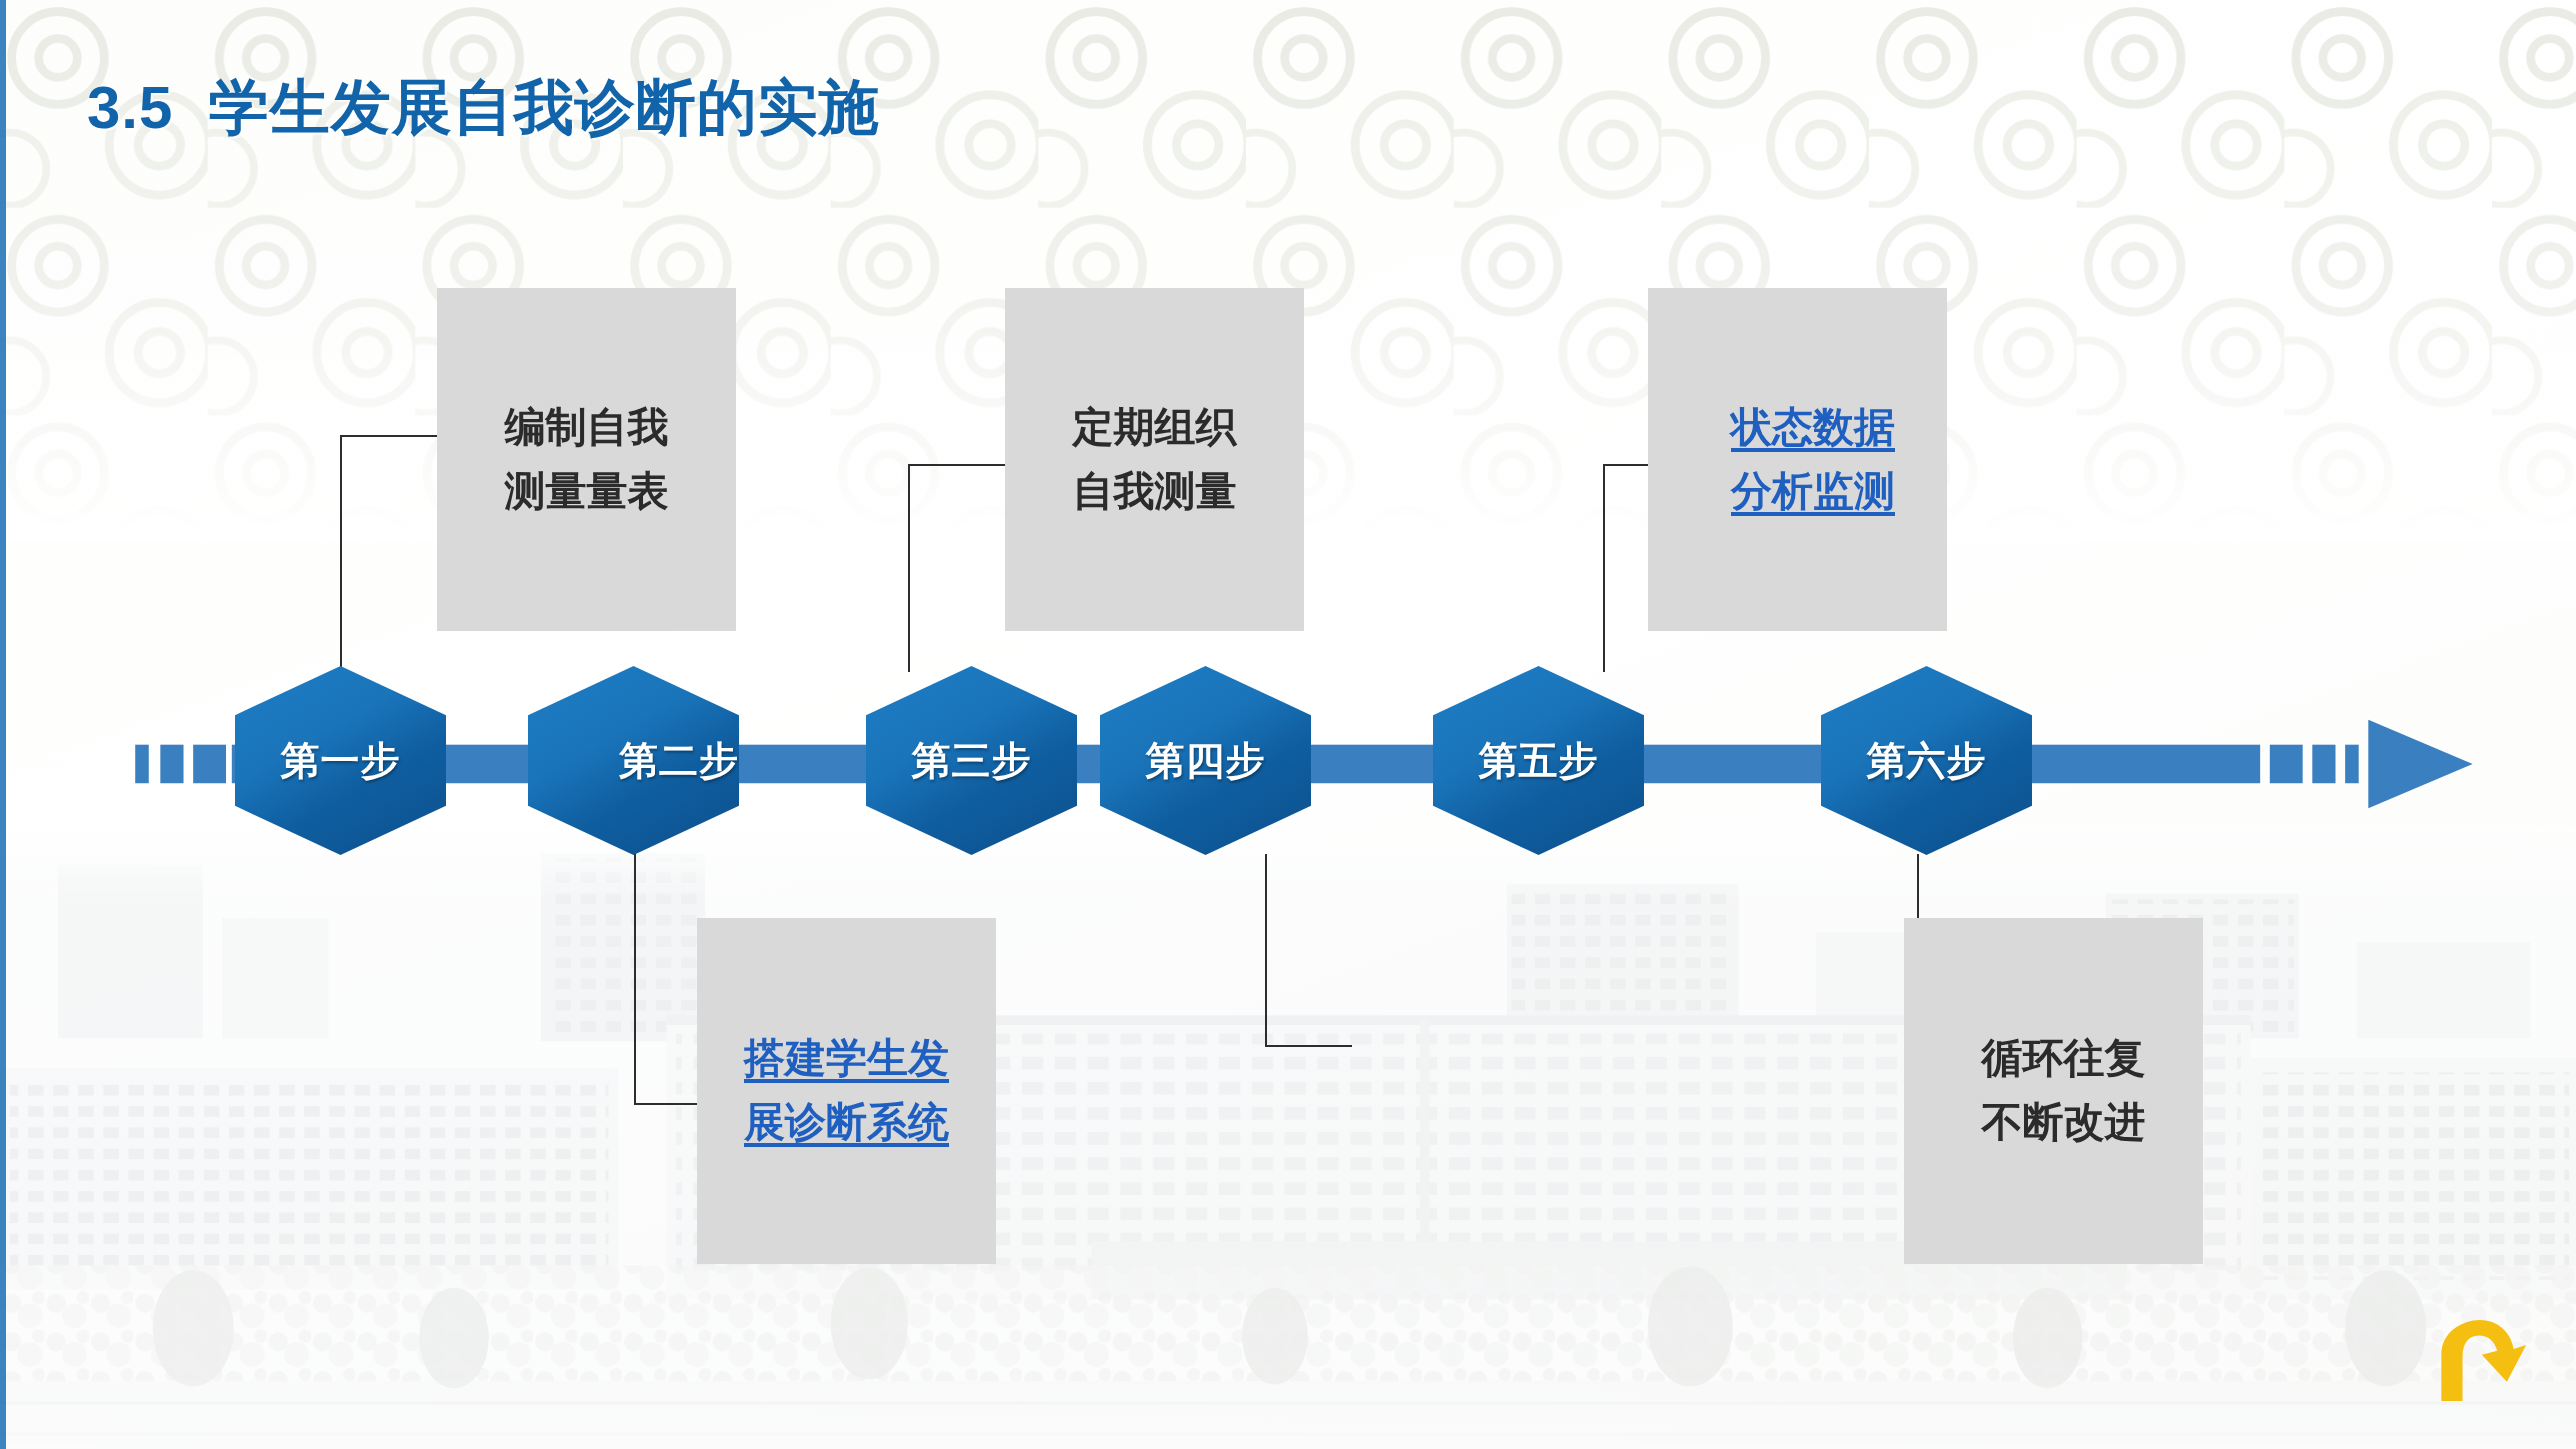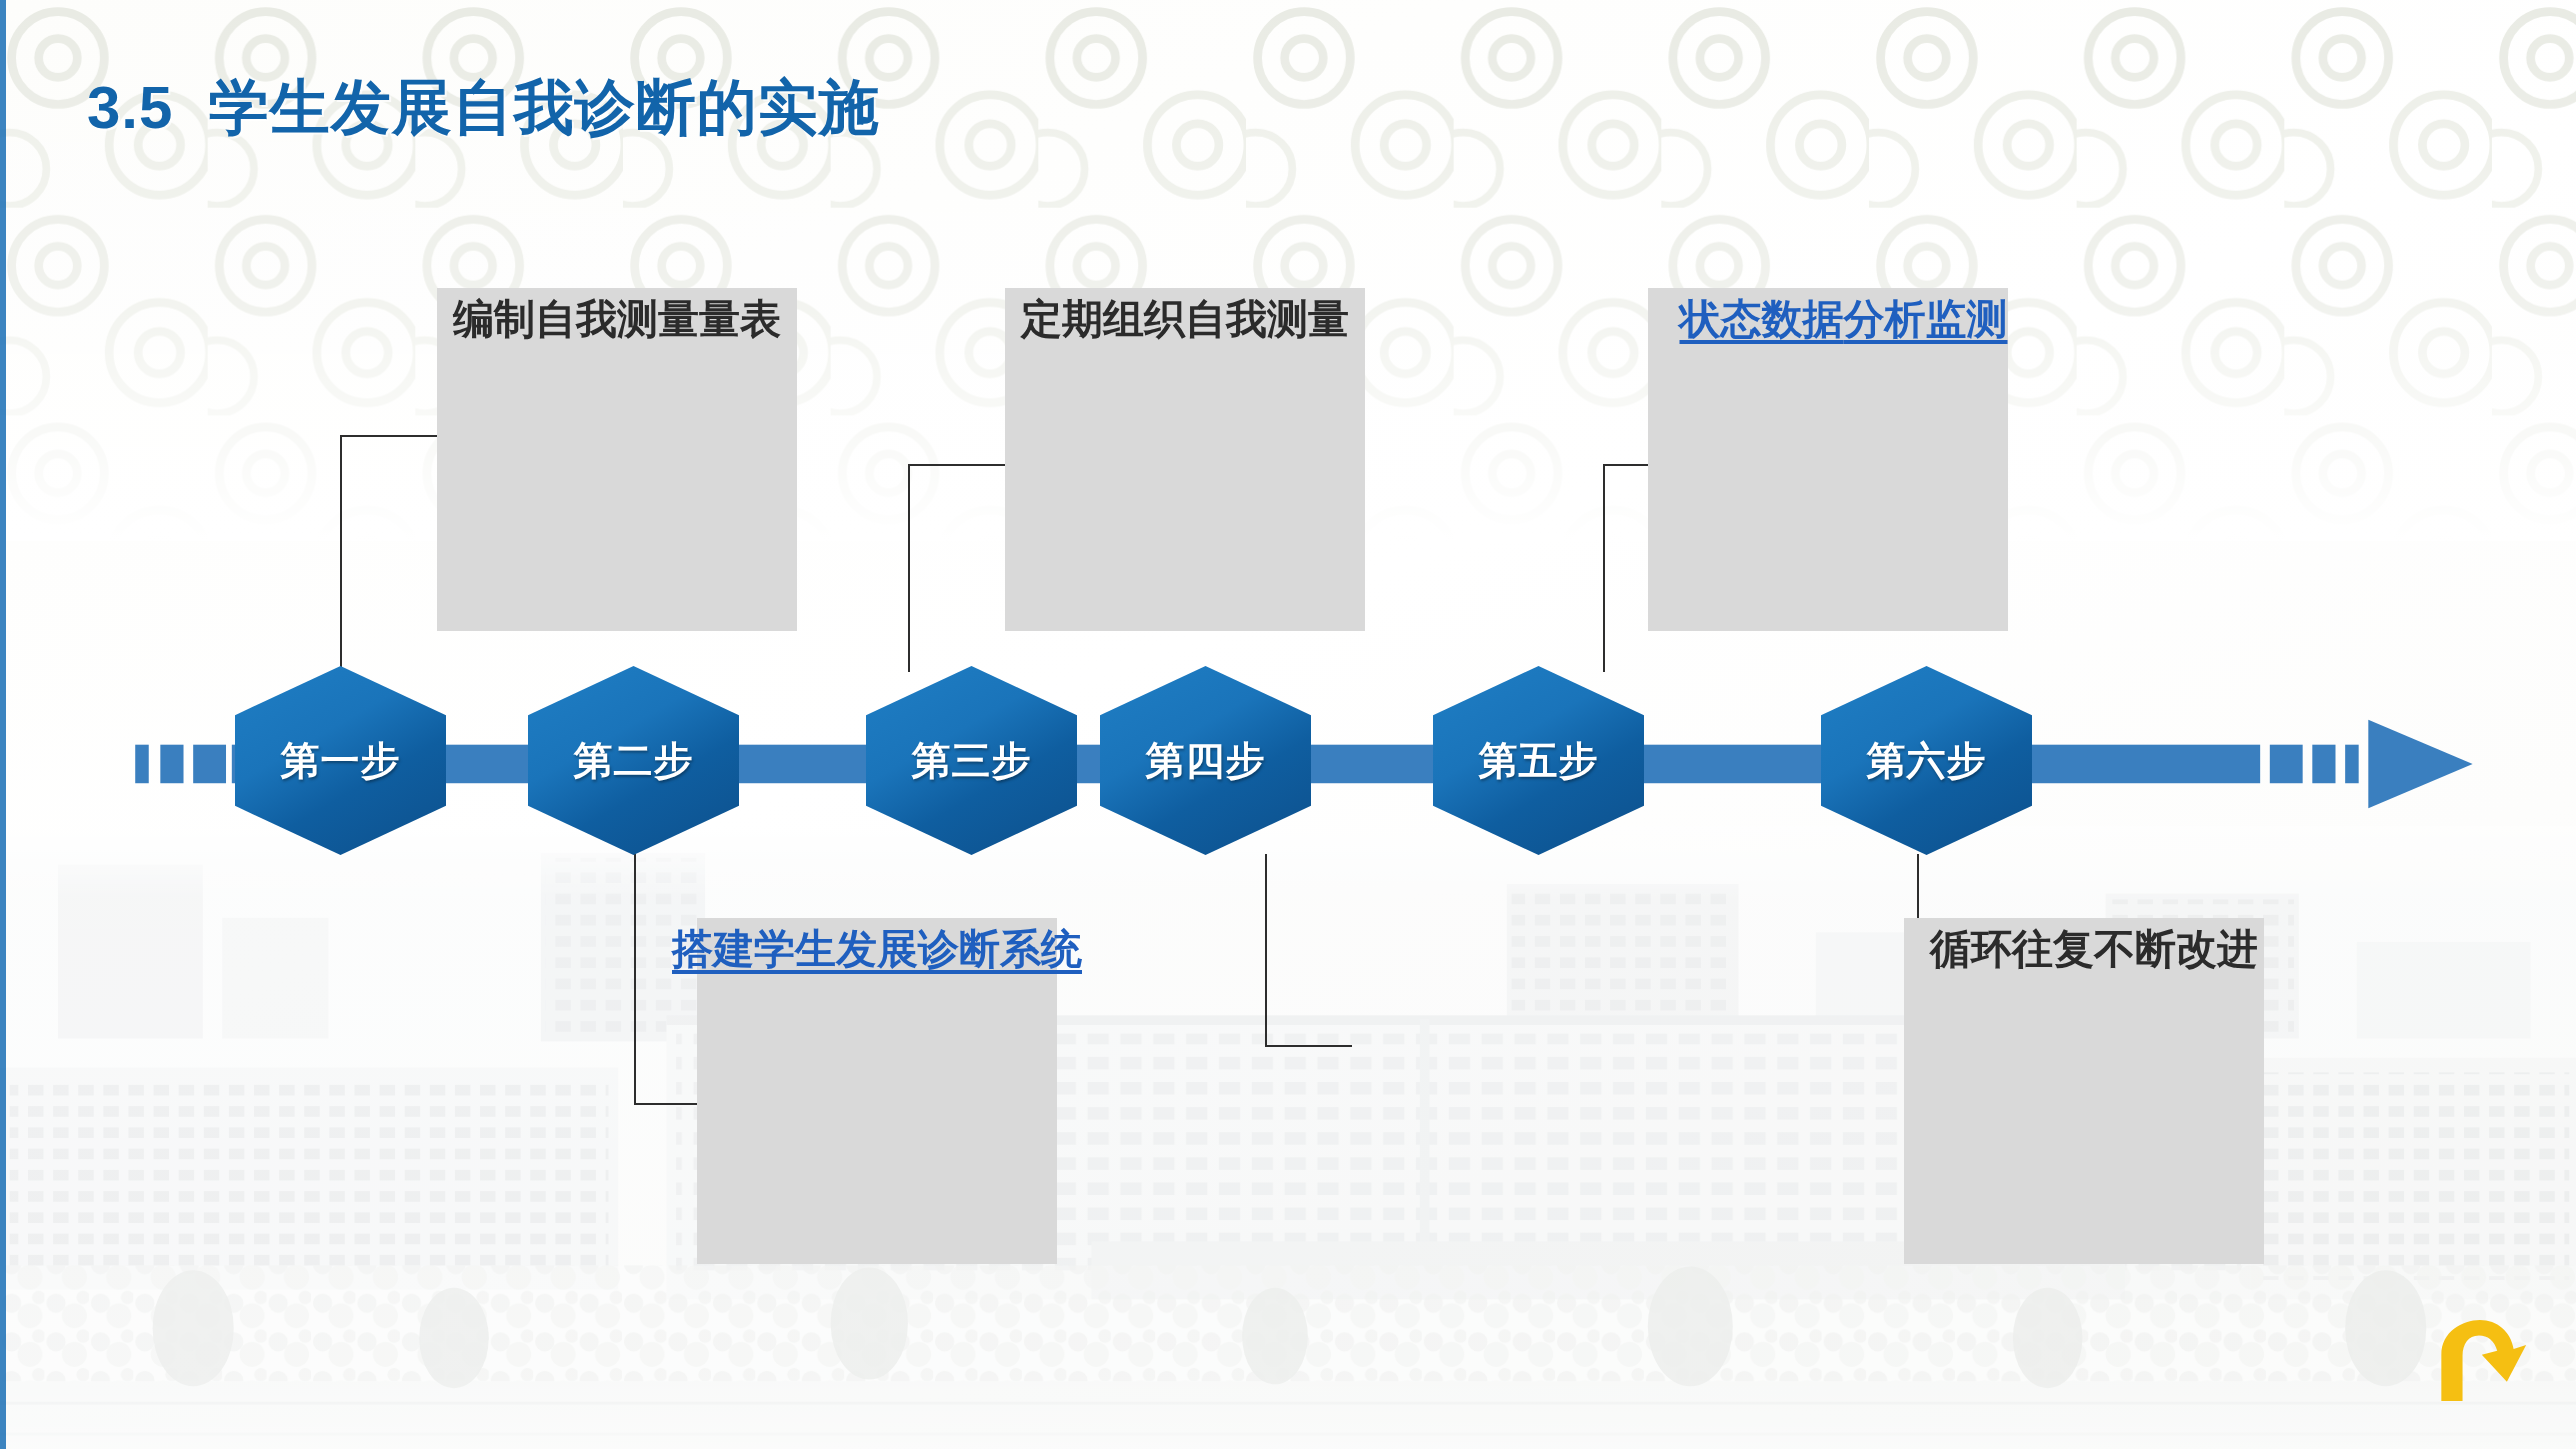--- a/index.html
+++ b/index.html
@@ -95,25 +95,25 @@
     font-size: 39px;
     font-weight: bold;
     letter-spacing: 1px;
     text-shadow: 1px 1.9px 2.9px rgba(0,0,0,.35);
     white-space: nowrap;
   }
 
   
   .callout {
     position: absolute;
-    width: 360px;
+    width: 299px;
     background: #d9d9d9;
     display: flex;
-    flex-direction: row;
-    align-items: flex-start;
+    flex-direction: column;
+    align-items: center;
     justify-content: center;
     box-sizing: border-box;
   }
   .callout.top   { height: 343px; top: 288px; }
   .callout.bottom{ height: 346px; top: 918px; }
 
   .callout-line {
     font-size: 41px;
     font-weight: bold;
     line-height: 1.55;
@@ -316,21 +316,21 @@
 
 
   <div class="callout bottom dark" style="left:1904px;padding-left:20px;">
     <div class="callout-line">循环往复</div>
     <div class="callout-line">不断改进</div>
   </div>
 
   <div class="hex" style="left:235px;">
     <span class="hex-label">第一步</span>
   </div>
-  <div class="hex" style="left:528px;">
+  <div class="hex" style="left:528px;justify-content:flex-end;">
     <span class="hex-label">第二步</span>
   </div>
   <div class="hex" style="left:866px;">
     <span class="hex-label">第三步</span>
   </div>
   <div class="hex" style="left:1100px;">
     <span class="hex-label">第四步</span>
   </div>
   <div class="hex" style="left:1433px;">
     <span class="hex-label">第五步</span>

